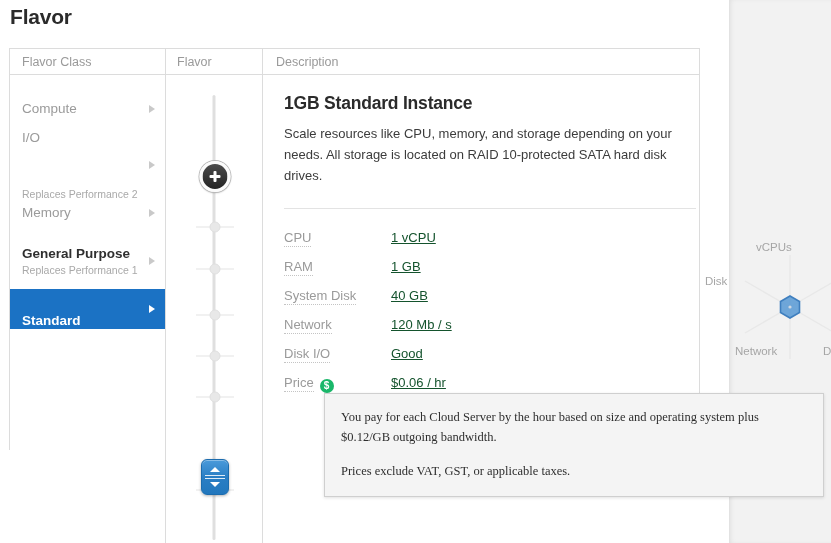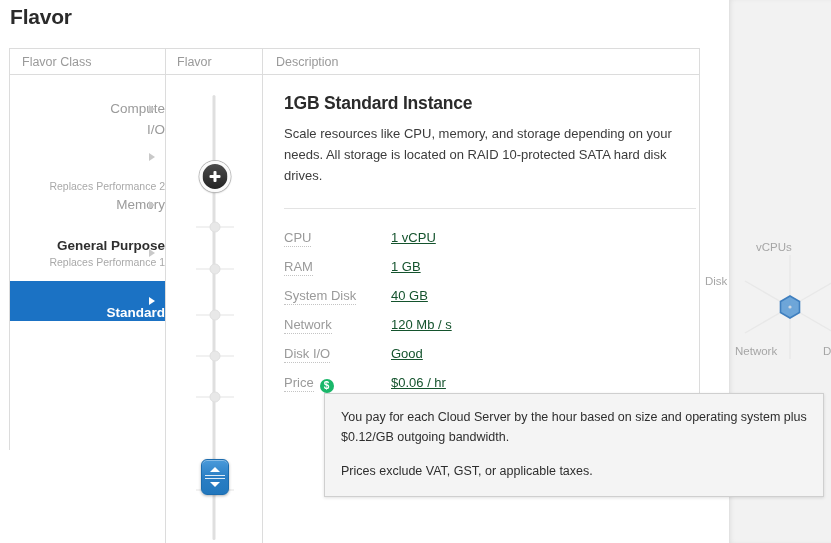--- a/index.html
+++ b/index.html
@@ -63,21 +63,20 @@
 
   
   .class-list {
     position: absolute; left: 0; top: 26px; width: 155px; bottom: 0;
   }
   .class-item {
     position: relative; height: 40px;
     padding: 0 0 0 12px;
     display: flex; flex-direction: column; justify-content: center;
     cursor: pointer;
-    text-align: right;
   }
   .ci-label { font-size: 13.5px; color: #9b9b9b; line-height: 16px; }
   .ci-sub { font-size: 10.5px; color: #a9a9a9; line-height: 14px; margin-top: 1px; }
   .class-item.strong .ci-label { color: #2f2f2f; font-weight: bold; }
   .class-item.active {
     background: #1b72c4;
     margin-left: 0;
   }
   .class-item.active .ci-label { color: #ffffff; font-weight: bold; margin-top: 24px; }
   .ci-arrow {
@@ -187,20 +186,21 @@
   }
 
   
   .tooltip {
     position: absolute; left: 324px; top: 393px; width: 500px;
     background: #f4f4f4;
     border: 1px solid #cfcfcf;
     box-shadow: 0 1px 3px rgba(0,0,0,0.12);
     padding: 13px 16px 15px 16px;
     box-sizing: border-box;
+    font-family: Liberation Serif, serif;
   }
   .tooltip p {
     margin: 0; font-size: 12.5px; color: #2e2e2e; line-height: 20px;
   }
   .tooltip p + p { margin-top: 14px; }
 </style>
 </head>
 <body>
 
 <div id="root">
@@ -221,21 +221,21 @@
     <div class="col-sep sep-1"></div>
     <div class="col-sep sep-2"></div>
 
     <div class="class-list">
 
       <div class="class-item" style="margin-top:14px;">
         <div class="ci-label">Compute</div>
         <div class="ci-arrow"></div>
       </div>
 
-      <div class="class-item" style="margin-top:8px;gap:40px;">
+      <div class="class-item" style="margin-top:16px;gap:40px;">
         <div class="ci-label">I/O</div>
         <div class="ci-sub">Replaces Performance 2</div>
         <div class="ci-arrow"></div>
       </div>
 
       <div class="class-item" style="margin-top:8px;">
         <div class="ci-label">Memory</div>
         <div class="ci-arrow"></div>
       </div>
 

